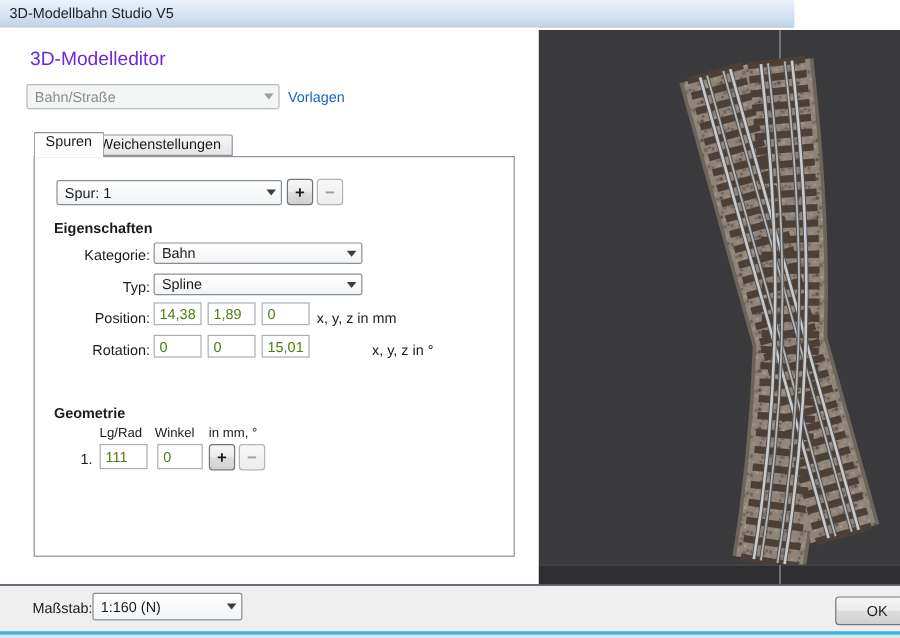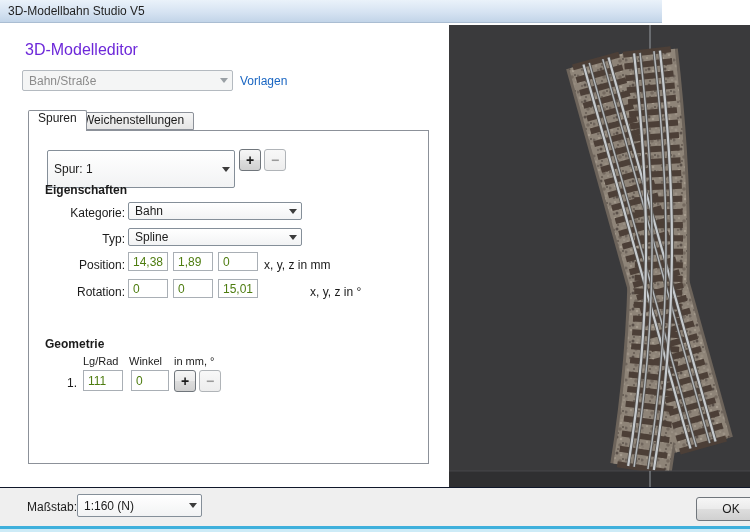--- a/index.html
+++ b/index.html
@@ -75,21 +75,21 @@
 
     <div class="tab active">
       <span>Spuren</span>
     </div>
     <div class="tab inactive">
       <span>Weichenstellungen</span>
     </div>
 
     <div class="groupbox">
 
-      <div class="combo" style="left:18px;top:19px;width:188px;height:38px;">
+      <div class="combo" style="left:18px;top:19px;width:188px;height:21px;">
         <span class="ctext">Spur: 1</span>
         <span class="carrow">
             <i></i>
           </span>
       </div>
       <div class="btn" style="left:210px;top:18px;">
         <span>+</span>
       </div>
       <div class="btn disabled" style="left:235px;top:18px;">
         <span>−</span>

